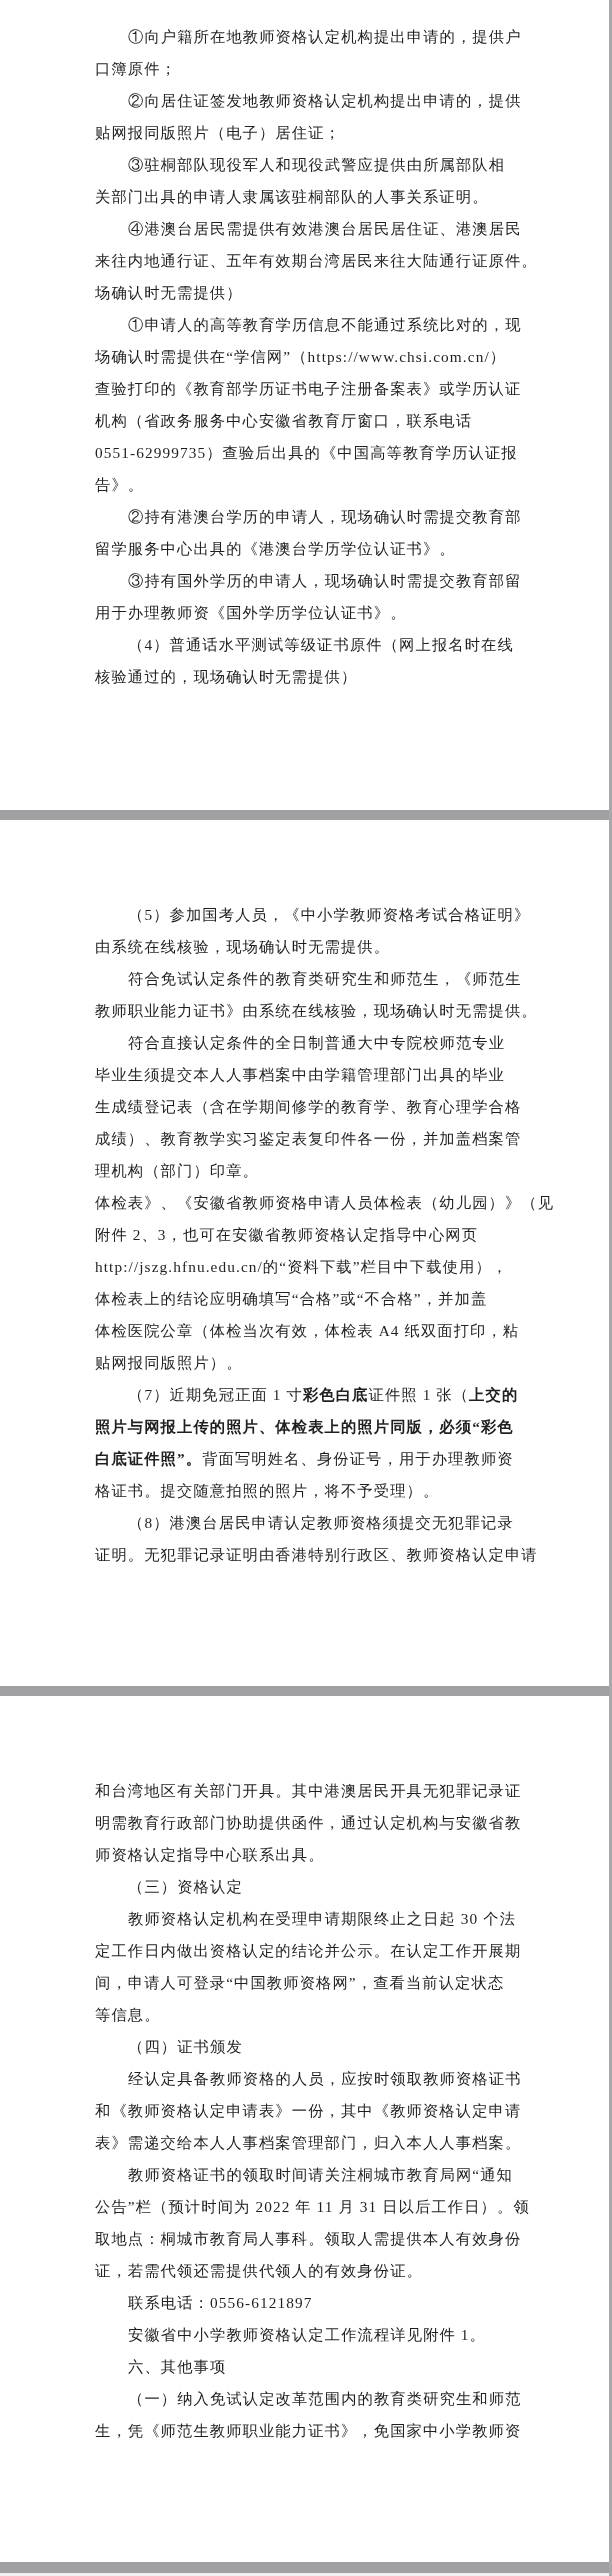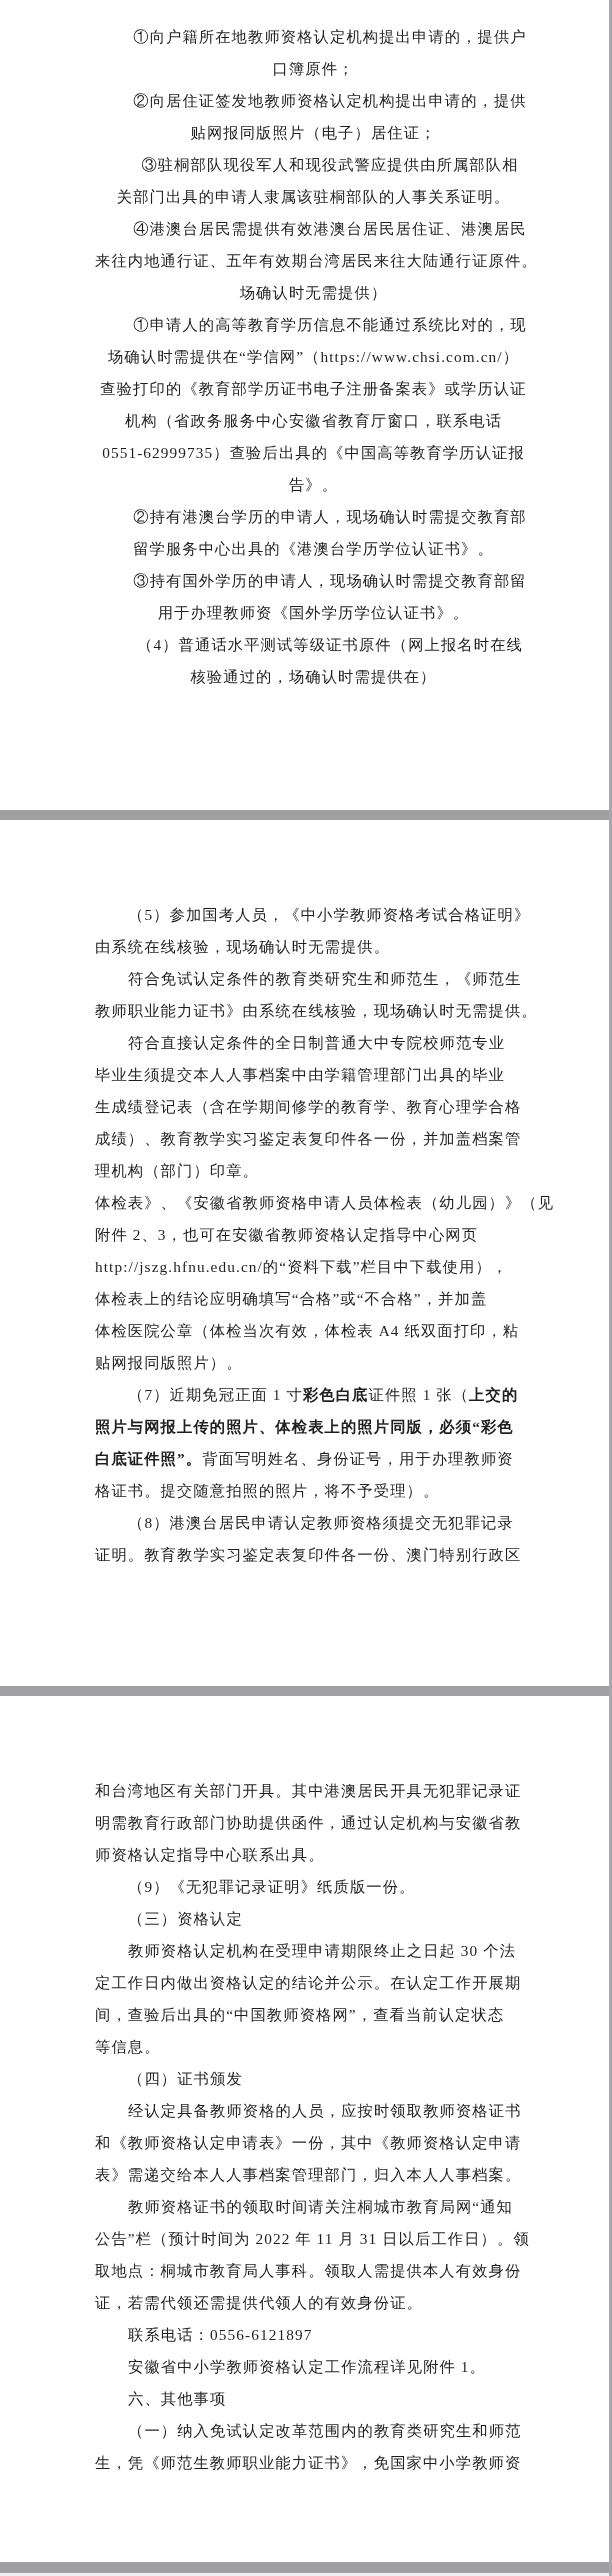--- a/index.html
+++ b/index.html
@@ -19,21 +19,21 @@
   .page-1{top:0;height:810px;}
   .page-2{top:820px;height:972px;}
   .page-3{top:1696px;height:622px;}
   .separator{position:absolute;left:0;width:613px;background:var(--separator);}
   .sep-1{top:810px;height:10.2px;}
   .sep-2{top:1686px;height:10.2px;}
   .sep-3{top:2562px;height:10.8px;}
   .sliver{position:absolute;left:0;top:2573px;width:613px;height:3.4px;background:var(--sliver);}
   .scrollbar{position:absolute;top:0;right:0;width:4px;height:2576px;background:var(--scrollbar);}
   .textblock{position:absolute;left:95px;width:437px;top:79px;}
-  .page-1 .textblock{top:21px;text-align:center;}
+  .page-1 .textblock{top:21px;}
   .line{
     height:32px;line-height:32px;font-size:15.3px;letter-spacing:1.1px;
     color:var(--text);white-space:nowrap;
   }
   .line.indent{text-indent:33px;}
   .line .bold{font-weight:bold;}
 </style>
 </head>
 <body>
 
@@ -52,21 +52,21 @@
       <div class="line">场确认时需提供在“学信网”（https://www.chsi.com.cn/）</div>
       <div class="line">查验打印的《教育部学历证书电子注册备案表》或学历认证</div>
       <div class="line">机构（省政务服务中心安徽省教育厅窗口，联系电话</div>
       <div class="line">0551-62999735）查验后出具的《中国高等教育学历认证报</div>
       <div class="line">告》。</div>
       <div class="line indent">②持有港澳台学历的申请人，现场确认时需提交教育部</div>
       <div class="line">留学服务中心出具的《港澳台学历学位认证书》。</div>
       <div class="line indent">③持有国外学历的申请人，现场确认时需提交教育部留</div>
       <div class="line">用于办理教师资《国外学历学位认证书》。</div>
       <div class="line indent">（4）普通话水平测试等级证书原件（网上报名时在线</div>
-      <div class="line">核验通过的，场确认时需提供在）</div>
+      <div class="line">核验通过的，现场确认时无需提供）</div>
     </div>
 </div>
 
 <div class="separator sep-1"></div>
 
 <div class="page page-2">
   <div class="textblock">
       <div class="line indent">（5）参加国考人员，《中小学教师资格考试合格证明》</div>
       <div class="line">由系统在线核验，现场确认时无需提供。</div>
       <div class="line indent">符合免试认定条件的教育类研究生和师范生，《师范生</div>
@@ -80,36 +80,35 @@
       <div class="line">附件 2、3，也可在安徽省教师资格认定指导中心网页</div>
       <div class="line">http://jszg.hfnu.edu.cn/的“资料下载”栏目中下载使用），</div>
       <div class="line">体检表上的结论应明确填写“合格”或“不合格”，并加盖</div>
       <div class="line">体检医院公章（体检当次有效，体检表 A4 纸双面打印，粘</div>
       <div class="line">贴网报同版照片）。</div>
       <div class="line indent"><span>（7）近期免冠正面 1 寸</span><span class="bold">彩色白底</span><span>证件照 1 张（</span><span class="bold">上交的</span></div>
       <div class="line"><span class="bold">照片与网报上传的照片、体检表上的照片同版，必须“彩色</span></div>
       <div class="line"><span class="bold">白底证件照”。</span><span>背面写明姓名、身份证号，用于办理教师资</span></div>
       <div class="line">格证书。提交随意拍照的照片，将不予受理）。</div>
       <div class="line indent">（8）港澳台居民申请认定教师资格须提交无犯罪记录</div>
-      <div class="line">证明。教育教学实习鉴定表复印件各一份、澳门特别行政区</div>
+      <div class="line">证明。无犯罪记录证明由香港特别行政区、教师资格认定申请</div>
     </div>
 </div>
 
 <div class="separator sep-2"></div>
 
 <div class="page page-3">
   <div class="textblock">
       <div class="line">和台湾地区有关部门开具。其中港澳居民开具无犯罪记录证</div>
       <div class="line">明需教育行政部门协助提供函件，通过认定机构与安徽省教</div>
       <div class="line">师资格认定指导中心联系出具。</div>
-      <div class="line indent">（9）《无犯罪记录证明》纸质版一份。</div>
       <div class="line indent">（三）资格认定</div>
       <div class="line indent">教师资格认定机构在受理申请期限终止之日起 30 个法</div>
       <div class="line">定工作日内做出资格认定的结论并公示。在认定工作开展期</div>
-      <div class="line">间，查验后出具的“中国教师资格网”，查看当前认定状态</div>
+      <div class="line">间，申请人可登录“中国教师资格网”，查看当前认定状态</div>
       <div class="line">等信息。</div>
       <div class="line indent">（四）证书颁发</div>
       <div class="line indent">经认定具备教师资格的人员，应按时领取教师资格证书</div>
       <div class="line">和《教师资格认定申请表》一份，其中《教师资格认定申请</div>
       <div class="line">表》需递交给本人人事档案管理部门，归入本人人事档案。</div>
       <div class="line indent">教师资格证书的领取时间请关注桐城市教育局网“通知</div>
       <div class="line">公告”栏（预计时间为 2022 年 11 月 31 日以后工作日）。领</div>
       <div class="line">取地点：桐城市教育局人事科。领取人需提供本人有效身份</div>
       <div class="line">证，若需代领还需提供代领人的有效身份证。</div>
       <div class="line indent">联系电话：0556-6121897</div>

